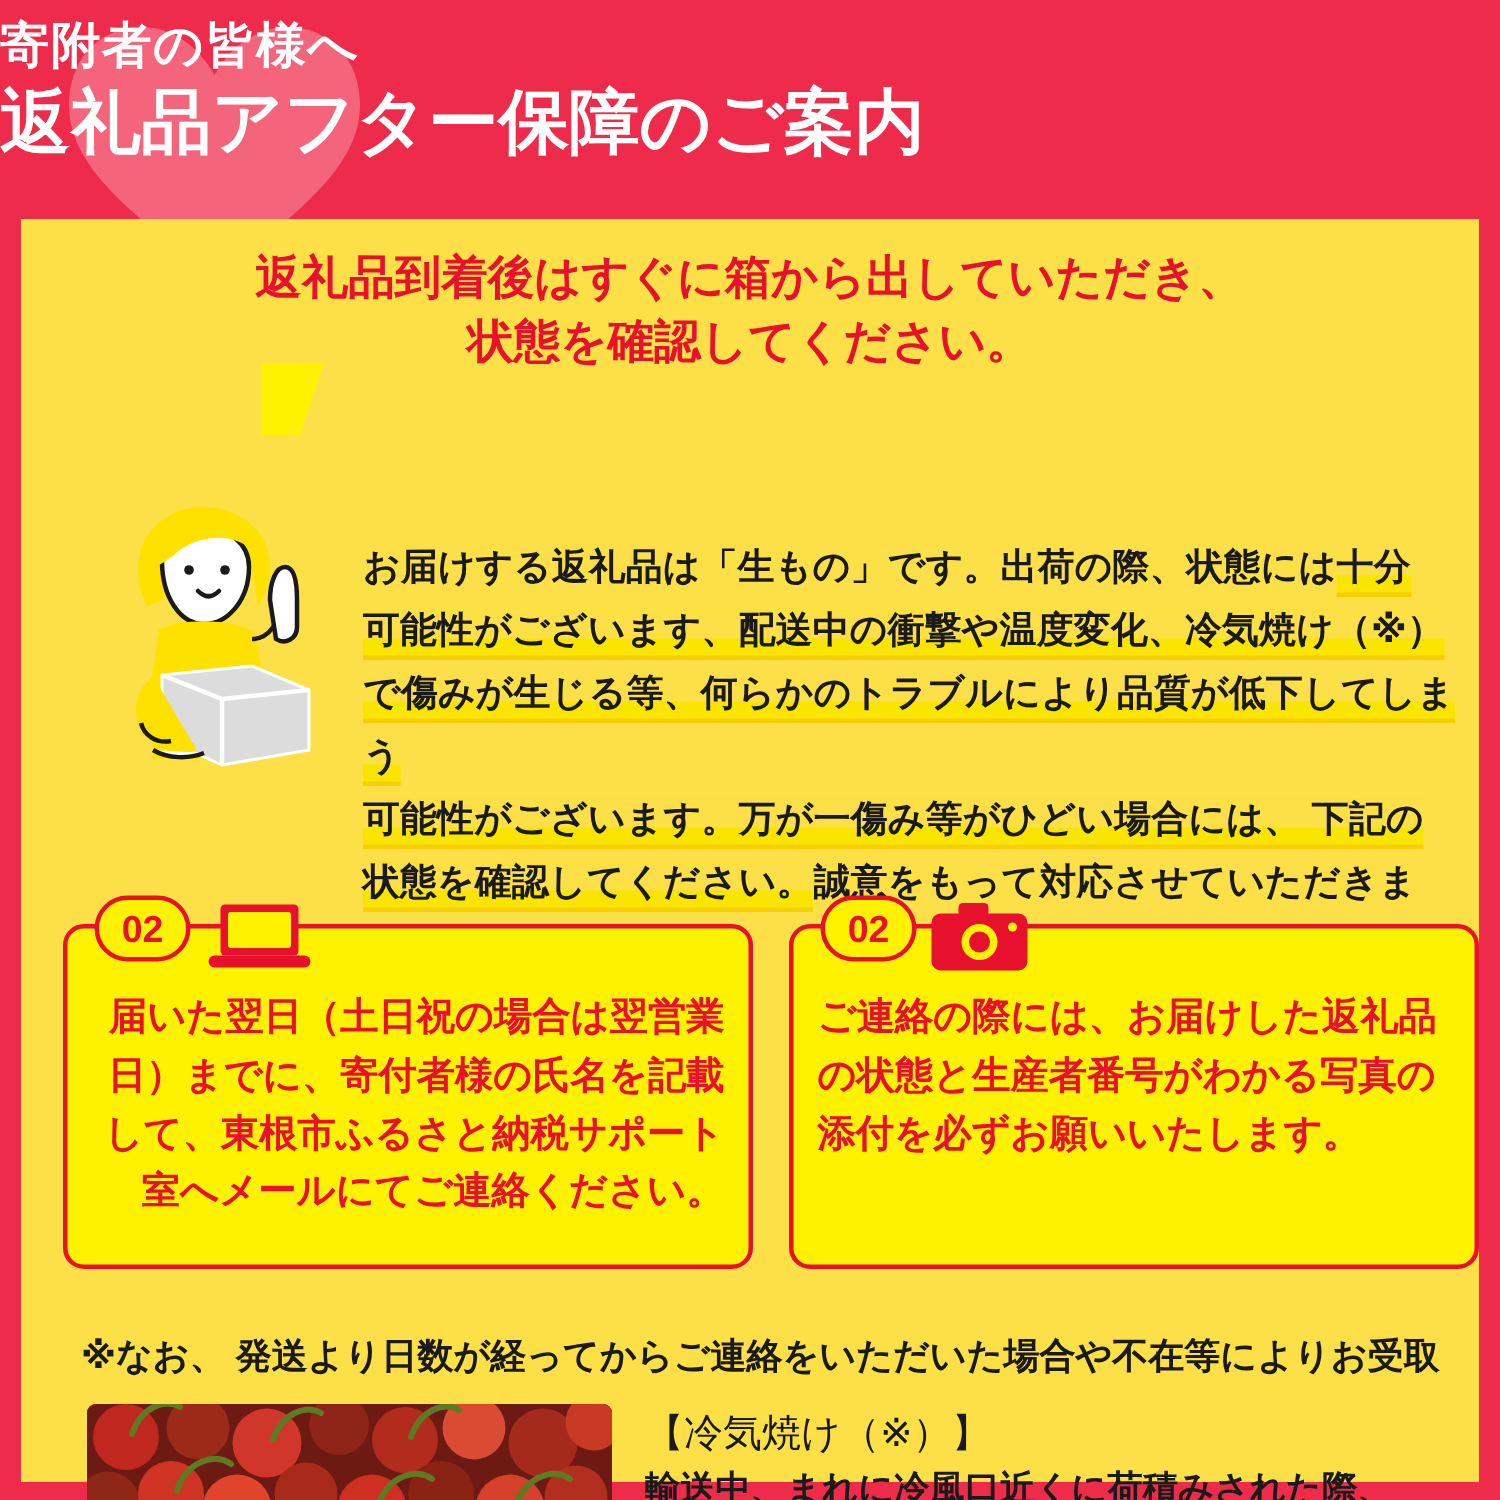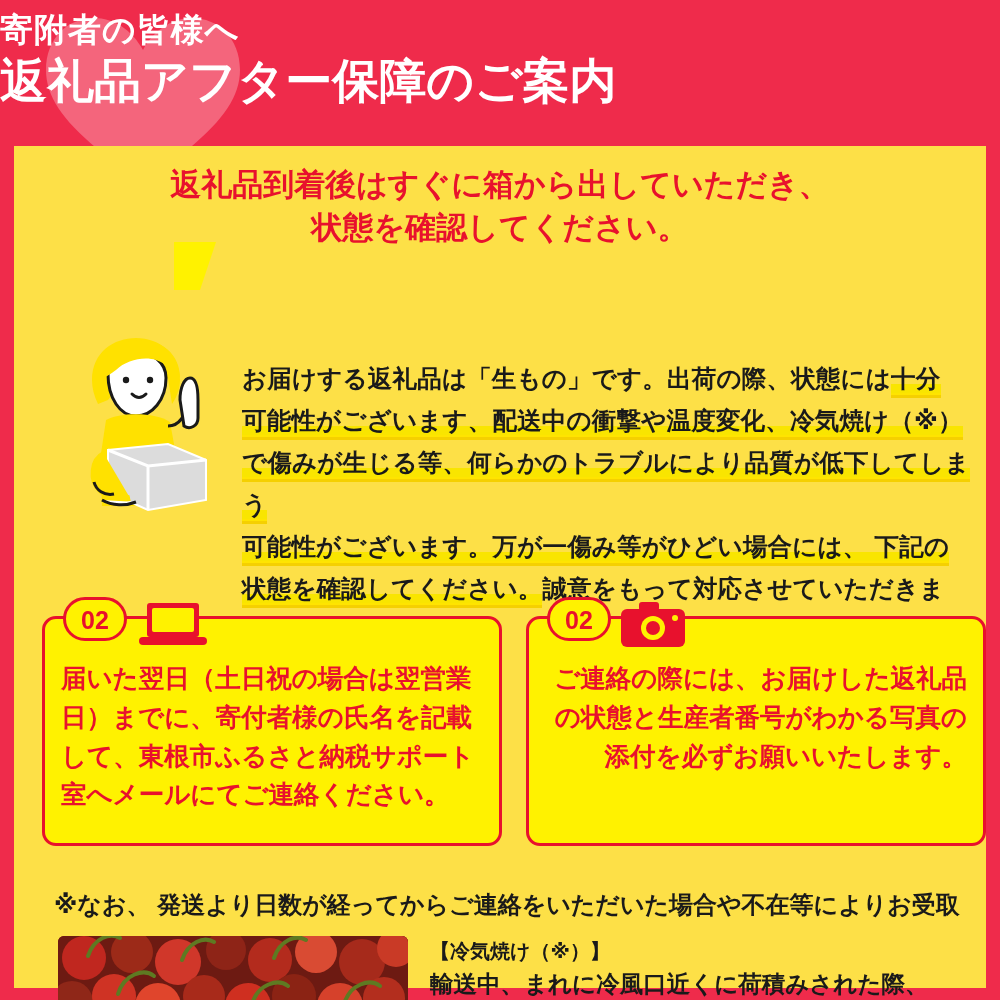--- a/index.html
+++ b/index.html
@@ -141,23 +141,24 @@
     top: -20px;
     left: 92px;
     width: 72px; height: 52px;
   }
   .step-icon.cam { left: 88px; }
   .step-text {
     color: #e8112d;
     font-size: 25.5px;
     font-weight: bold;
     line-height: 1.52;
-    letter-spacing: 0px;
-  }
-  .step-text.two { text-align: right; }
+    text-align: right;
+    letter-spacing: 0px;
+  }
+  .step-text.two { text-align: left; }
 
   
   .note {
     position: absolute;
     left: 40px; top: 740px;
     width: 910px;
     font-size: 24px;
     font-weight: bold;
     line-height: 1.62;
     color: #1a1a1a;
@@ -176,22 +177,22 @@
     width: 350px; height: 178px;
     border-radius: 6px;
     overflow: hidden;
     position: relative;
     background: #7d1411;
     flex: 0 0 350px;
   }
   .photo svg { display: block; }
   .bottom-text { flex: 1; padding-top: 2px; }
   .bottom-title {
-    font-size: 20px;
-    font-weight: bold;
+    font-size: 26px;
+    font-weight: normal;
     color: #1a1a1a;
     margin-bottom: 2px;
     letter-spacing: 0px;
   }
   .bottom-body {
     font-size: 23.5px;
     font-weight: bold;
     line-height: 1.5;
     color: #1a1a1a;
     letter-spacing: 0px;

